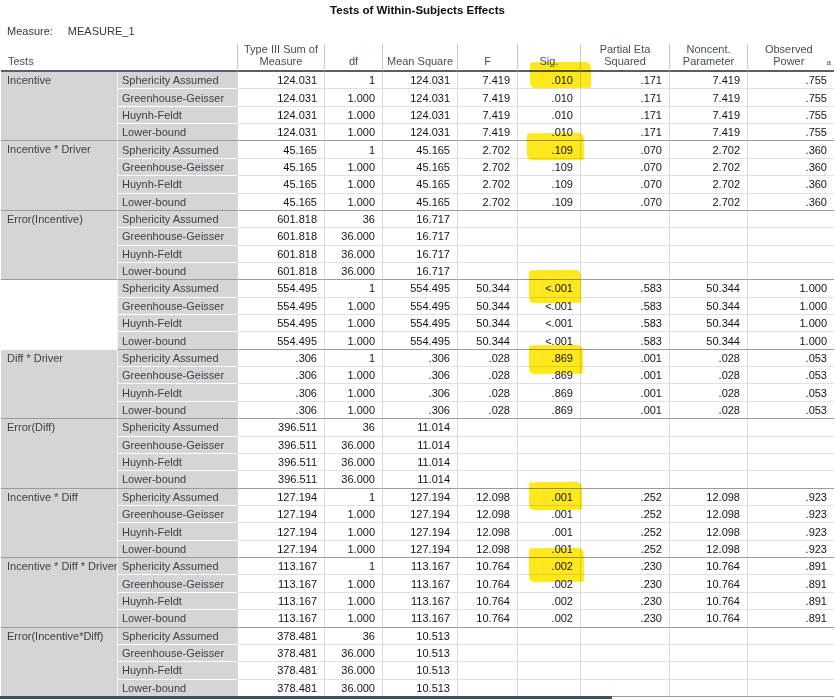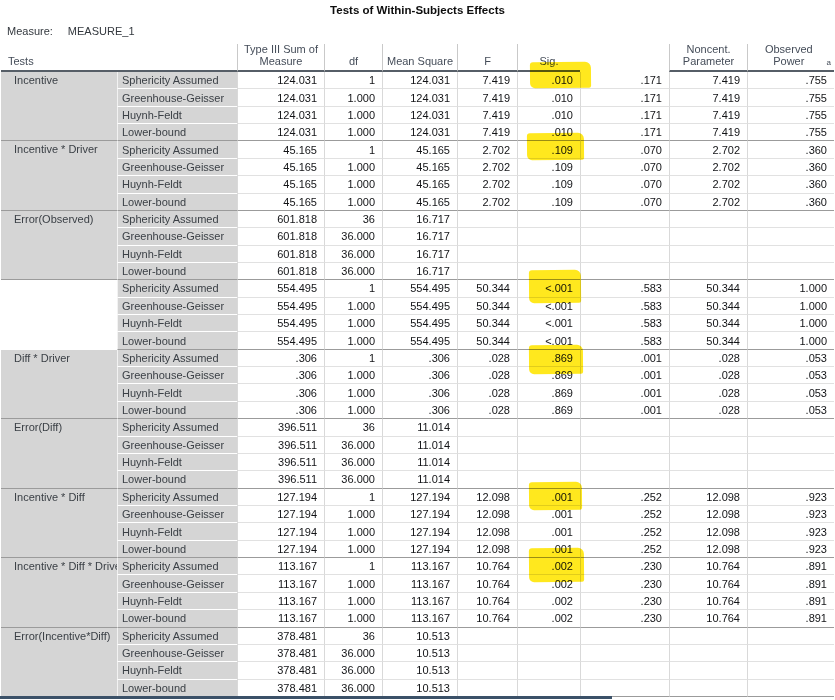--- a/index.html
+++ b/index.html
@@ -29,21 +29,21 @@
     display:flex; align-items:flex-end; justify-content:center;
     text-align:center; font-size:11px; line-height:12px; color:#454d59;
     border-bottom:2px solid #565e67; padding:0 3px 3px 3px; white-space:normal;
   }
   .hc.srch{ justify-content:flex-start; text-align:left; padding-left:7px; }
   .hc.vline{ border-left:1px solid #c9c9c9; }
   .hc sup{ font-size:8px; line-height:8px; }
 
   .srcc{
     background:#d5d5d5; color:#3b4046; align-items:flex-start;
-    padding:2px 2px 0 13px; border-bottom:1px solid #9b9b9b;
+    padding:2px 2px 0 6px; border-bottom:1px solid #9b9b9b;
   }
   .corr{
     background:#d5d5d5; color:#3b4046; padding-left:4px;
     border-left:1px solid #f2f2f2; border-bottom:1px solid #ffffff;
   }
   .num{
     justify-content:flex-end; padding-right:7px; color:#121316;
     border-left:1px solid #d9d9d9; border-bottom:1px solid #e1e1e1;
   }
   .end{ border-bottom:1px solid #9b9b9b; }
@@ -66,20 +66,21 @@
     <span>Measure:</span><span class="value">MEASURE_1</span>
   </div>
 
   <div class="grid">
       <div class="cell hc srch" style="grid-area: 1 / 1 / auto / 3;">Tests</div>
       <div class="cell hc vline" style="grid-area: 1 / 3;">Type III Sum of Measure</div>
       <div class="cell hc vline" style="grid-area: 1 / 4;">df</div>
       <div class="cell hc vline" style="grid-area: 1 / 5; text-align: center;">Mean Square</div>
       <div class="cell hc vline" style="grid-area: 1 / 6;">F</div>
       <div class="cell hc vline" style="grid-area: 1 / 7; text-align: center;">Sig.</div>
+      <div class="cell hc vline" style="grid-area: 1 / 8;">Partial Eta Squared</div>
       <div class="cell hc vline" style="grid-area: 1 / 9;">Noncent. Parameter</div>
       <div class="cell hc vline" style="grid-area: 1 / 10;">Observed Power<sup>a</sup></div>
       <div class="cell srcc" style="background: rgb(213, 213, 213); grid-area: 2 / 1 / span 4;">Incentive</div>
       <div class="cell corr" style="background: rgb(213, 213, 213); grid-area: 2 / 2;">Sphericity Assumed</div>
       <div class="cell num" style="grid-area: 2 / 3;">124.031</div>
       <div class="cell num" style="grid-area: 2 / 4;">1</div>
       <div class="cell num" style="grid-area: 2 / 5;">124.031</div>
       <div class="cell num" style="grid-area: 2 / 6;">7.419</div>
       <div class="cell num" style="grid-area: 2 / 7;">.010</div>
       <div class="cell num" style="grid-area: 2 / 8;">.171</div>
@@ -142,21 +143,21 @@
       <div class="cell num" style="grid-area: 8 / 10;">.360</div>
       <div class="cell corr end" style="background: rgb(213, 213, 213); grid-area: 9 / 2;">Lower-bound</div>
       <div class="cell num end" style="grid-area: 9 / 3;">45.165</div>
       <div class="cell num end" style="grid-area: 9 / 4;">1.000</div>
       <div class="cell num end" style="grid-area: 9 / 5;">45.165</div>
       <div class="cell num end" style="grid-area: 9 / 6;">2.702</div>
       <div class="cell num end" style="grid-area: 9 / 7;">.109</div>
       <div class="cell num end" style="grid-area: 9 / 8;">.070</div>
       <div class="cell num end" style="grid-area: 9 / 9;">2.702</div>
       <div class="cell num end" style="grid-area: 9 / 10;">.360</div>
-      <div class="cell srcc" style="background: rgb(213, 213, 213); grid-area: 10 / 1 / span 4;">Error(Observed)</div>
+      <div class="cell srcc" style="background: rgb(213, 213, 213); grid-area: 10 / 1 / span 4;">Error(Incentive)</div>
       <div class="cell corr" style="background: rgb(213, 213, 213); grid-area: 10 / 2;">Sphericity Assumed</div>
       <div class="cell num" style="grid-area: 10 / 3;">601.818</div>
       <div class="cell num" style="grid-area: 10 / 4;">36</div>
       <div class="cell num" style="grid-area: 10 / 5;">16.717</div>
       <div class="cell num" style="grid-area: 10 / 6;"></div>
       <div class="cell num" style="grid-area: 10 / 7;"></div>
       <div class="cell num" style="grid-area: 10 / 8;"></div>
       <div class="cell num" style="grid-area: 10 / 9;"></div>
       <div class="cell num" style="grid-area: 10 / 10;"></div>
       <div class="cell corr" style="background: rgb(213, 213, 213); grid-area: 11 / 2;">Greenhouse-Geisser</div>

